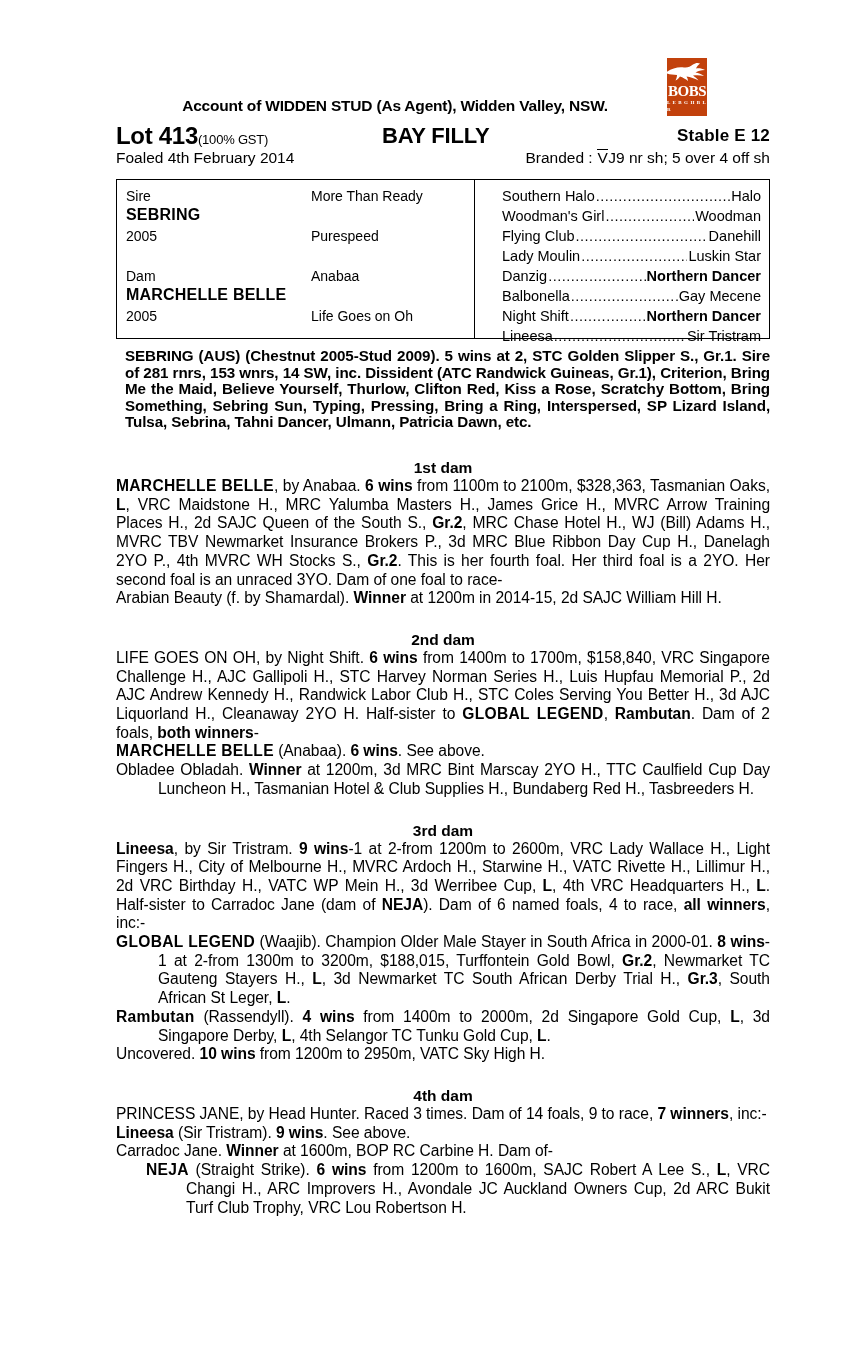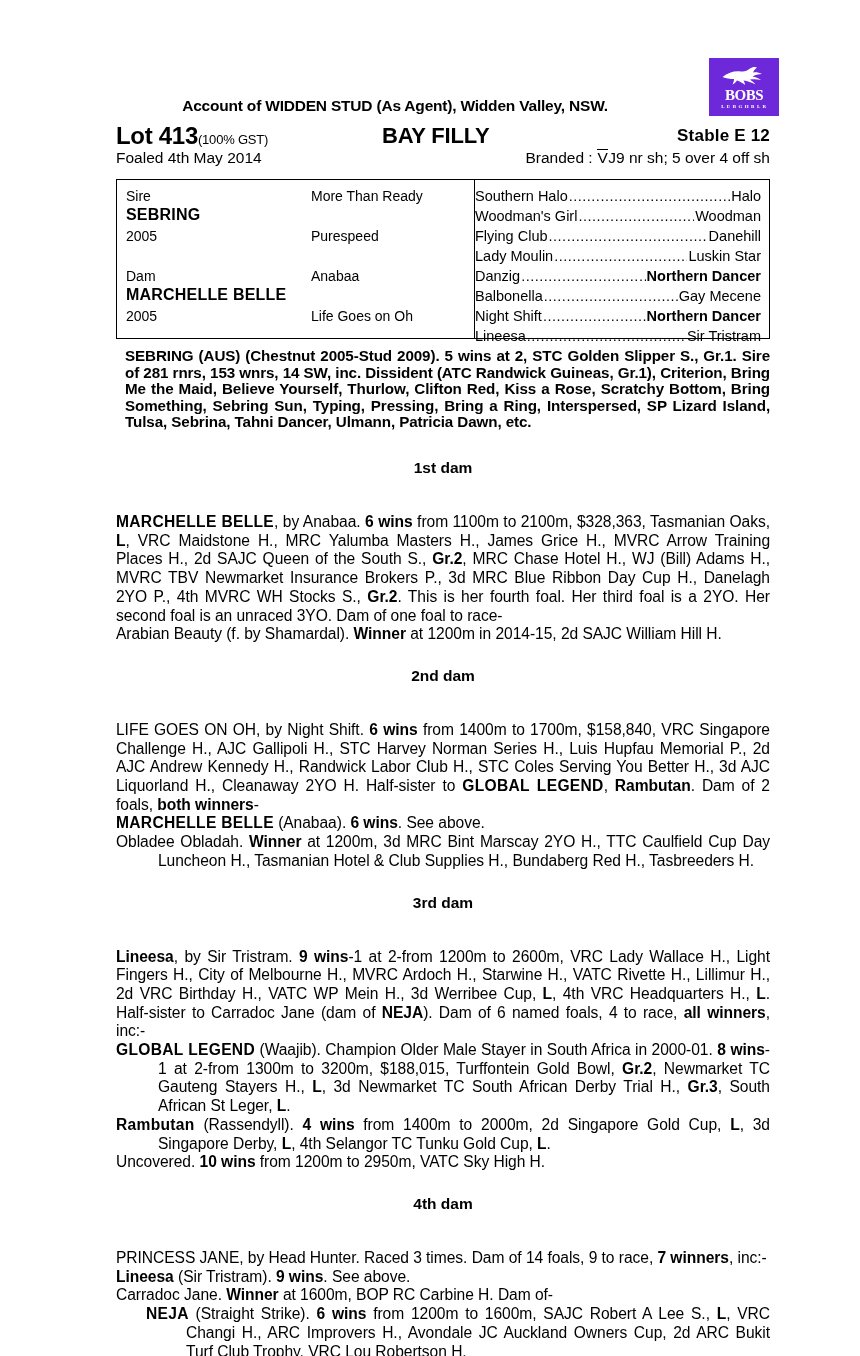--- a/index.html
+++ b/index.html
@@ -18,25 +18,25 @@
   .page {
     position: absolute;
     left: 0; top: 0;
     width: 860px;
     height: 1356px;
   }
 
   
   .logo-box {
     position: absolute;
-    left: 709px;
+    left: 667px;
     top: 58px;
-    width: 70px;
+    width: 40px;
     height: 58px;
-    background: #6d28d9;
+    background: #c2410c;
     display: flex;
     flex-direction: column;
     align-items: center;
     justify-content: center;
     overflow: hidden;
   }
   .logo-horse {
     width: 46px;
     height: 22px;
     display: block;
@@ -172,21 +172,21 @@
   .pl-lbl { left: 9px; }
   .pl-gp  { left: 194px; }
   .pl-name {
     left: 9px;
     font-size: 16px;
     font-weight: bold;
     letter-spacing: 0.2px;
   }
   .pr-line {
     position: absolute;
-    left: 0;
+    left: 27px;
     right: 8px;
     font-size: 14.5px;
     display: flex;
     align-items: baseline;
     white-space: nowrap;
   }
   .pr-a { flex: 0 0 auto; }
   .pr-dots {
     flex: 1 1 auto;
     overflow: hidden;
@@ -229,21 +229,21 @@
   .gap-lg { height: 22px; }
 
   p.entry {
     margin: 0;
     font-size: 15.6px;
     line-height: 18.7px;
     text-align: justify;
     text-justify: inter-word;
     letter-spacing: -0.05px;
   }
-  p.ind0 { padding-left: 0;    text-indent: 0; margin-top: 36px; }
+  p.ind0 { padding-left: 0;    text-indent: 0; }
   p.hang { padding-left: 42px; text-indent: -42px; }
   p.hang2 { padding-left: 70px; text-indent: -40px; }
 
   b { font-weight: bold; }
   .nm { font-weight: bold; letter-spacing: 0.3px; }
 </style>
 </head>
 <body>
 
 <div class="page">
@@ -260,21 +260,21 @@
 
   <div class="lot-row">
     <div class="lot-left">
       <span class="lot-num">Lot 413</span><span class="lot-gst">(100% GST)</span>
     </div>
     <div class="colour-sex">BAY FILLY</div>
     <div class="stable">Stable E 12</div>
   </div>
 
   <div class="foaled-row">
-    <div class="foaled">Foaled 4th May 2014</div>
+    <div class="foaled">Foaled 4th February 2014</div>
     <div class="branded"><span>Branded : </span><span class="brand-glyph">V</span><span>J9 nr sh; 5 over 4 off sh</span></div>
   </div>
 
   <div class="ped-table">
     <div class="ped-divider"></div>
 
     <div class="ped-left">
       <div class="pl-line pl-lbl" style="top:8px">Sire</div>
       <div class="pl-line pl-name" style="top:26px">SEBRING</div>
       <div class="pl-line pl-lbl" style="top:48px">2005</div>

